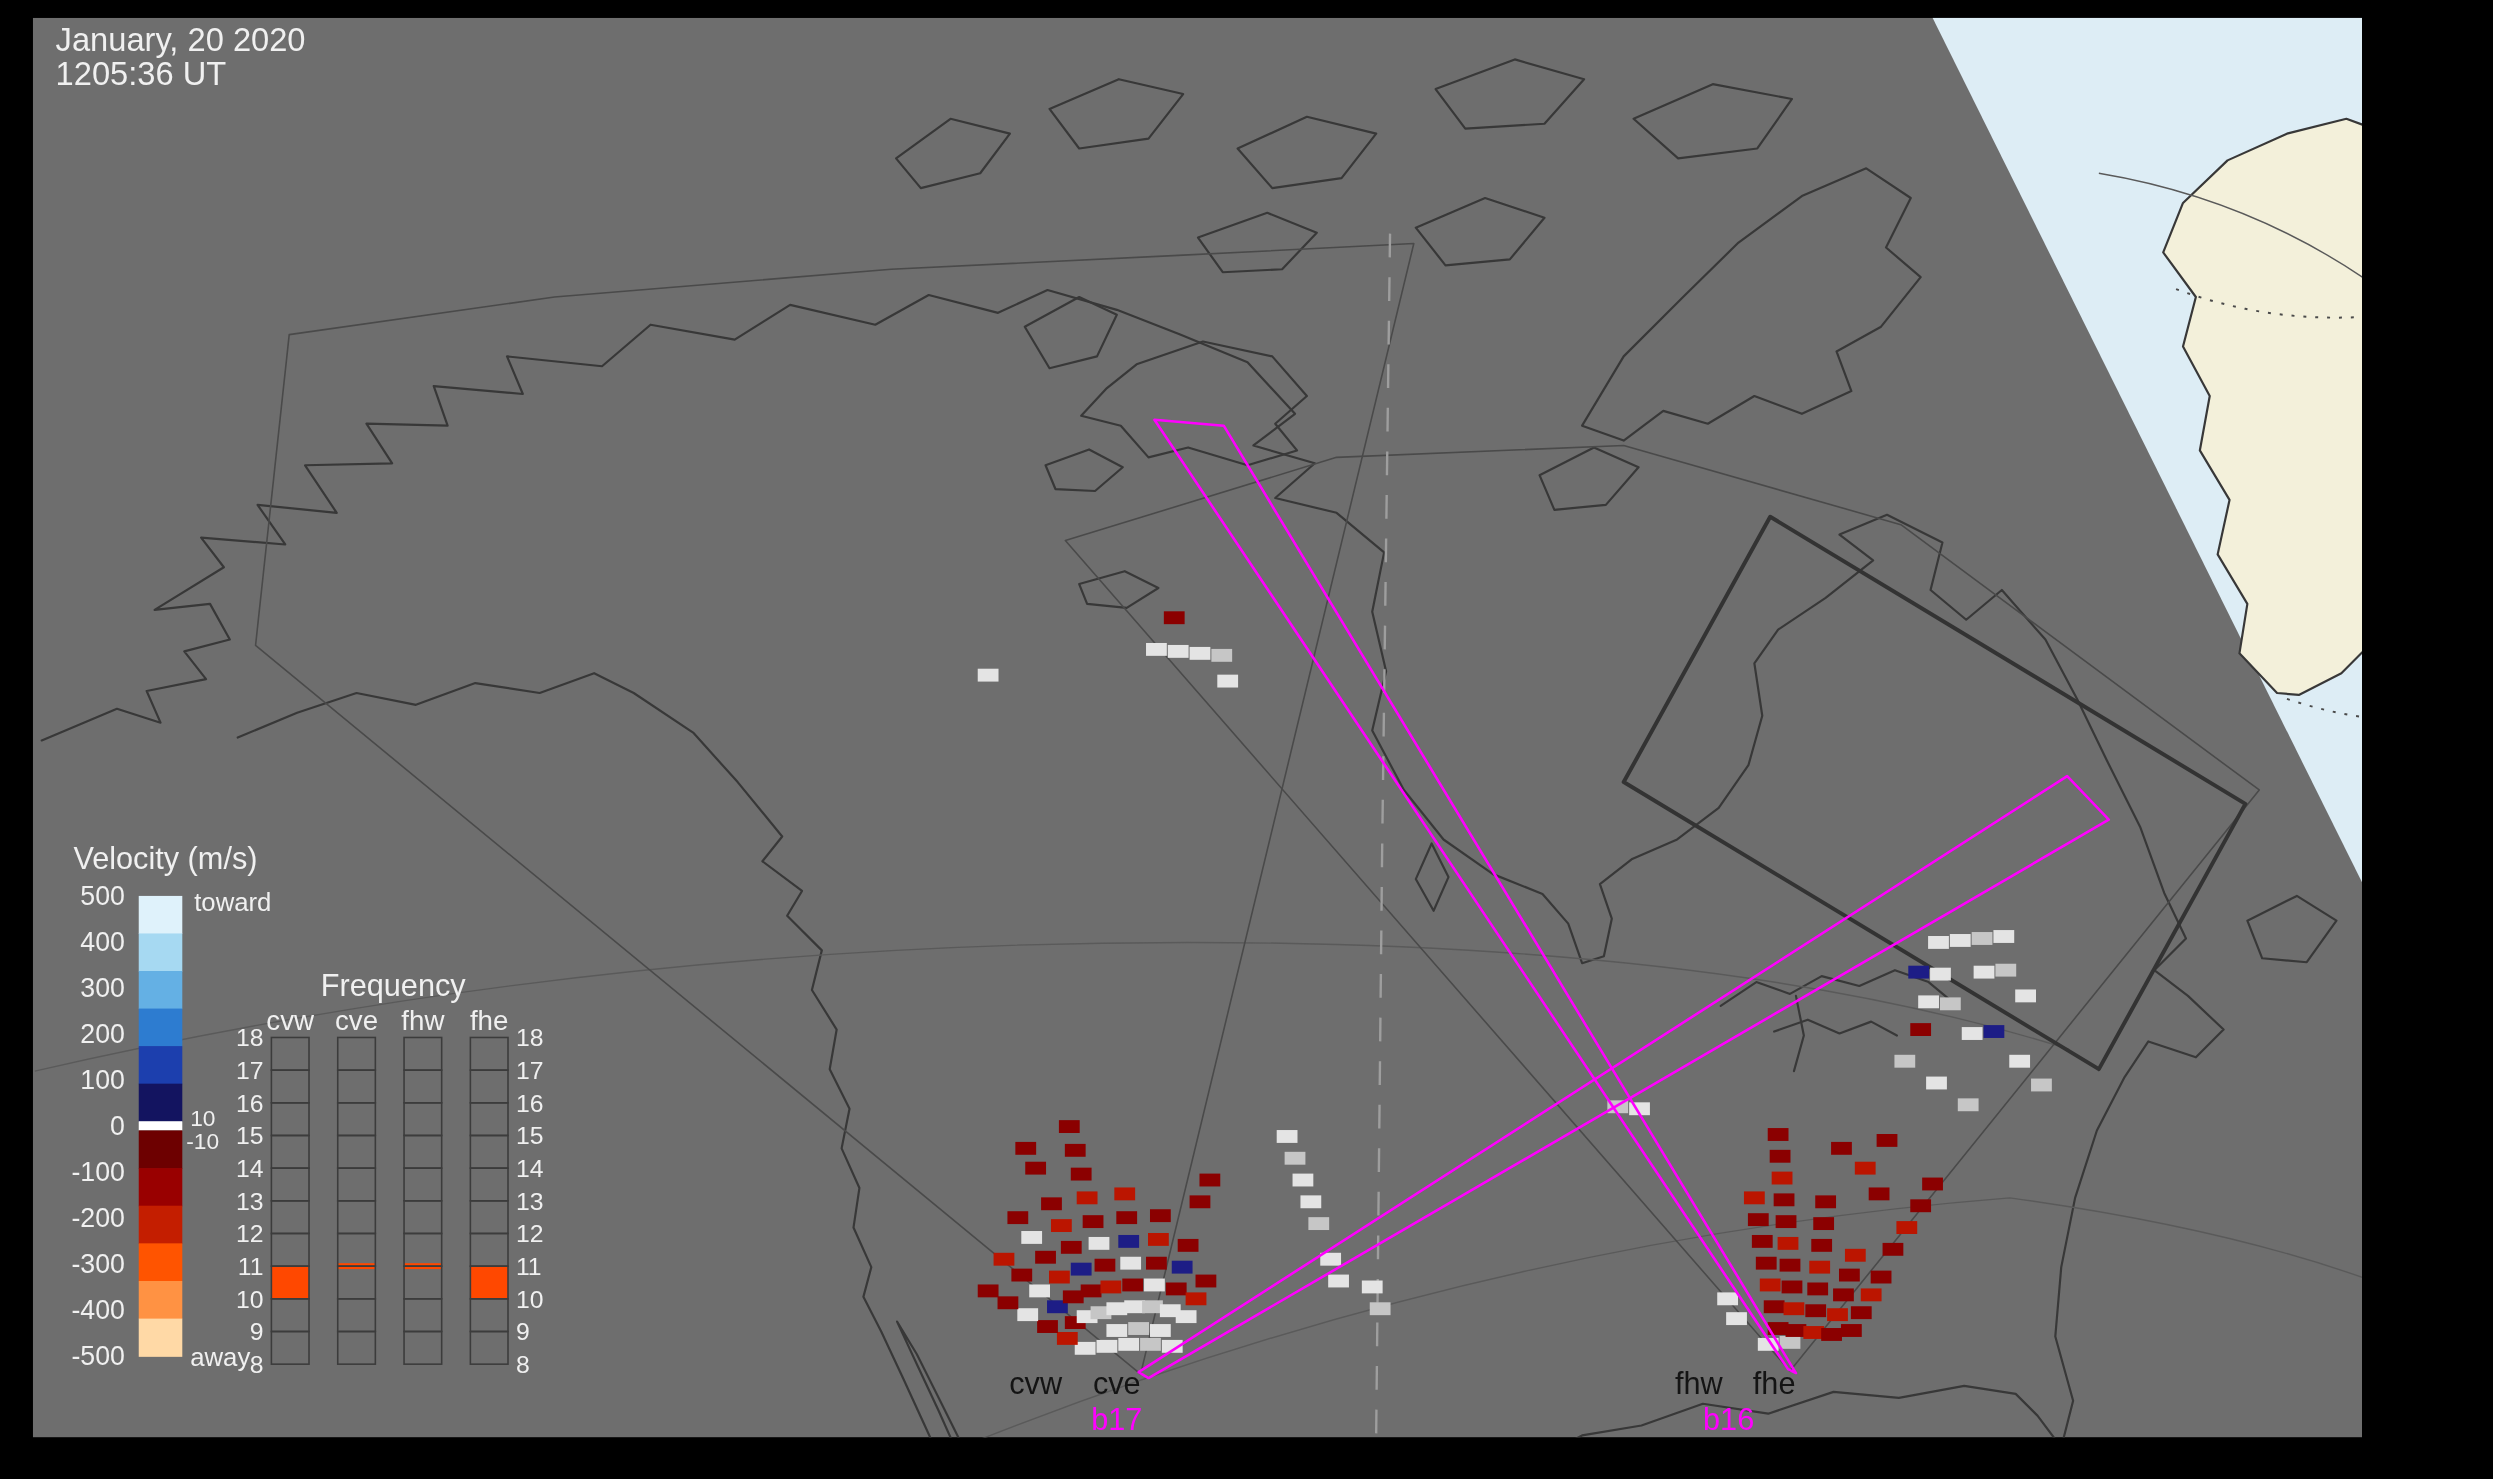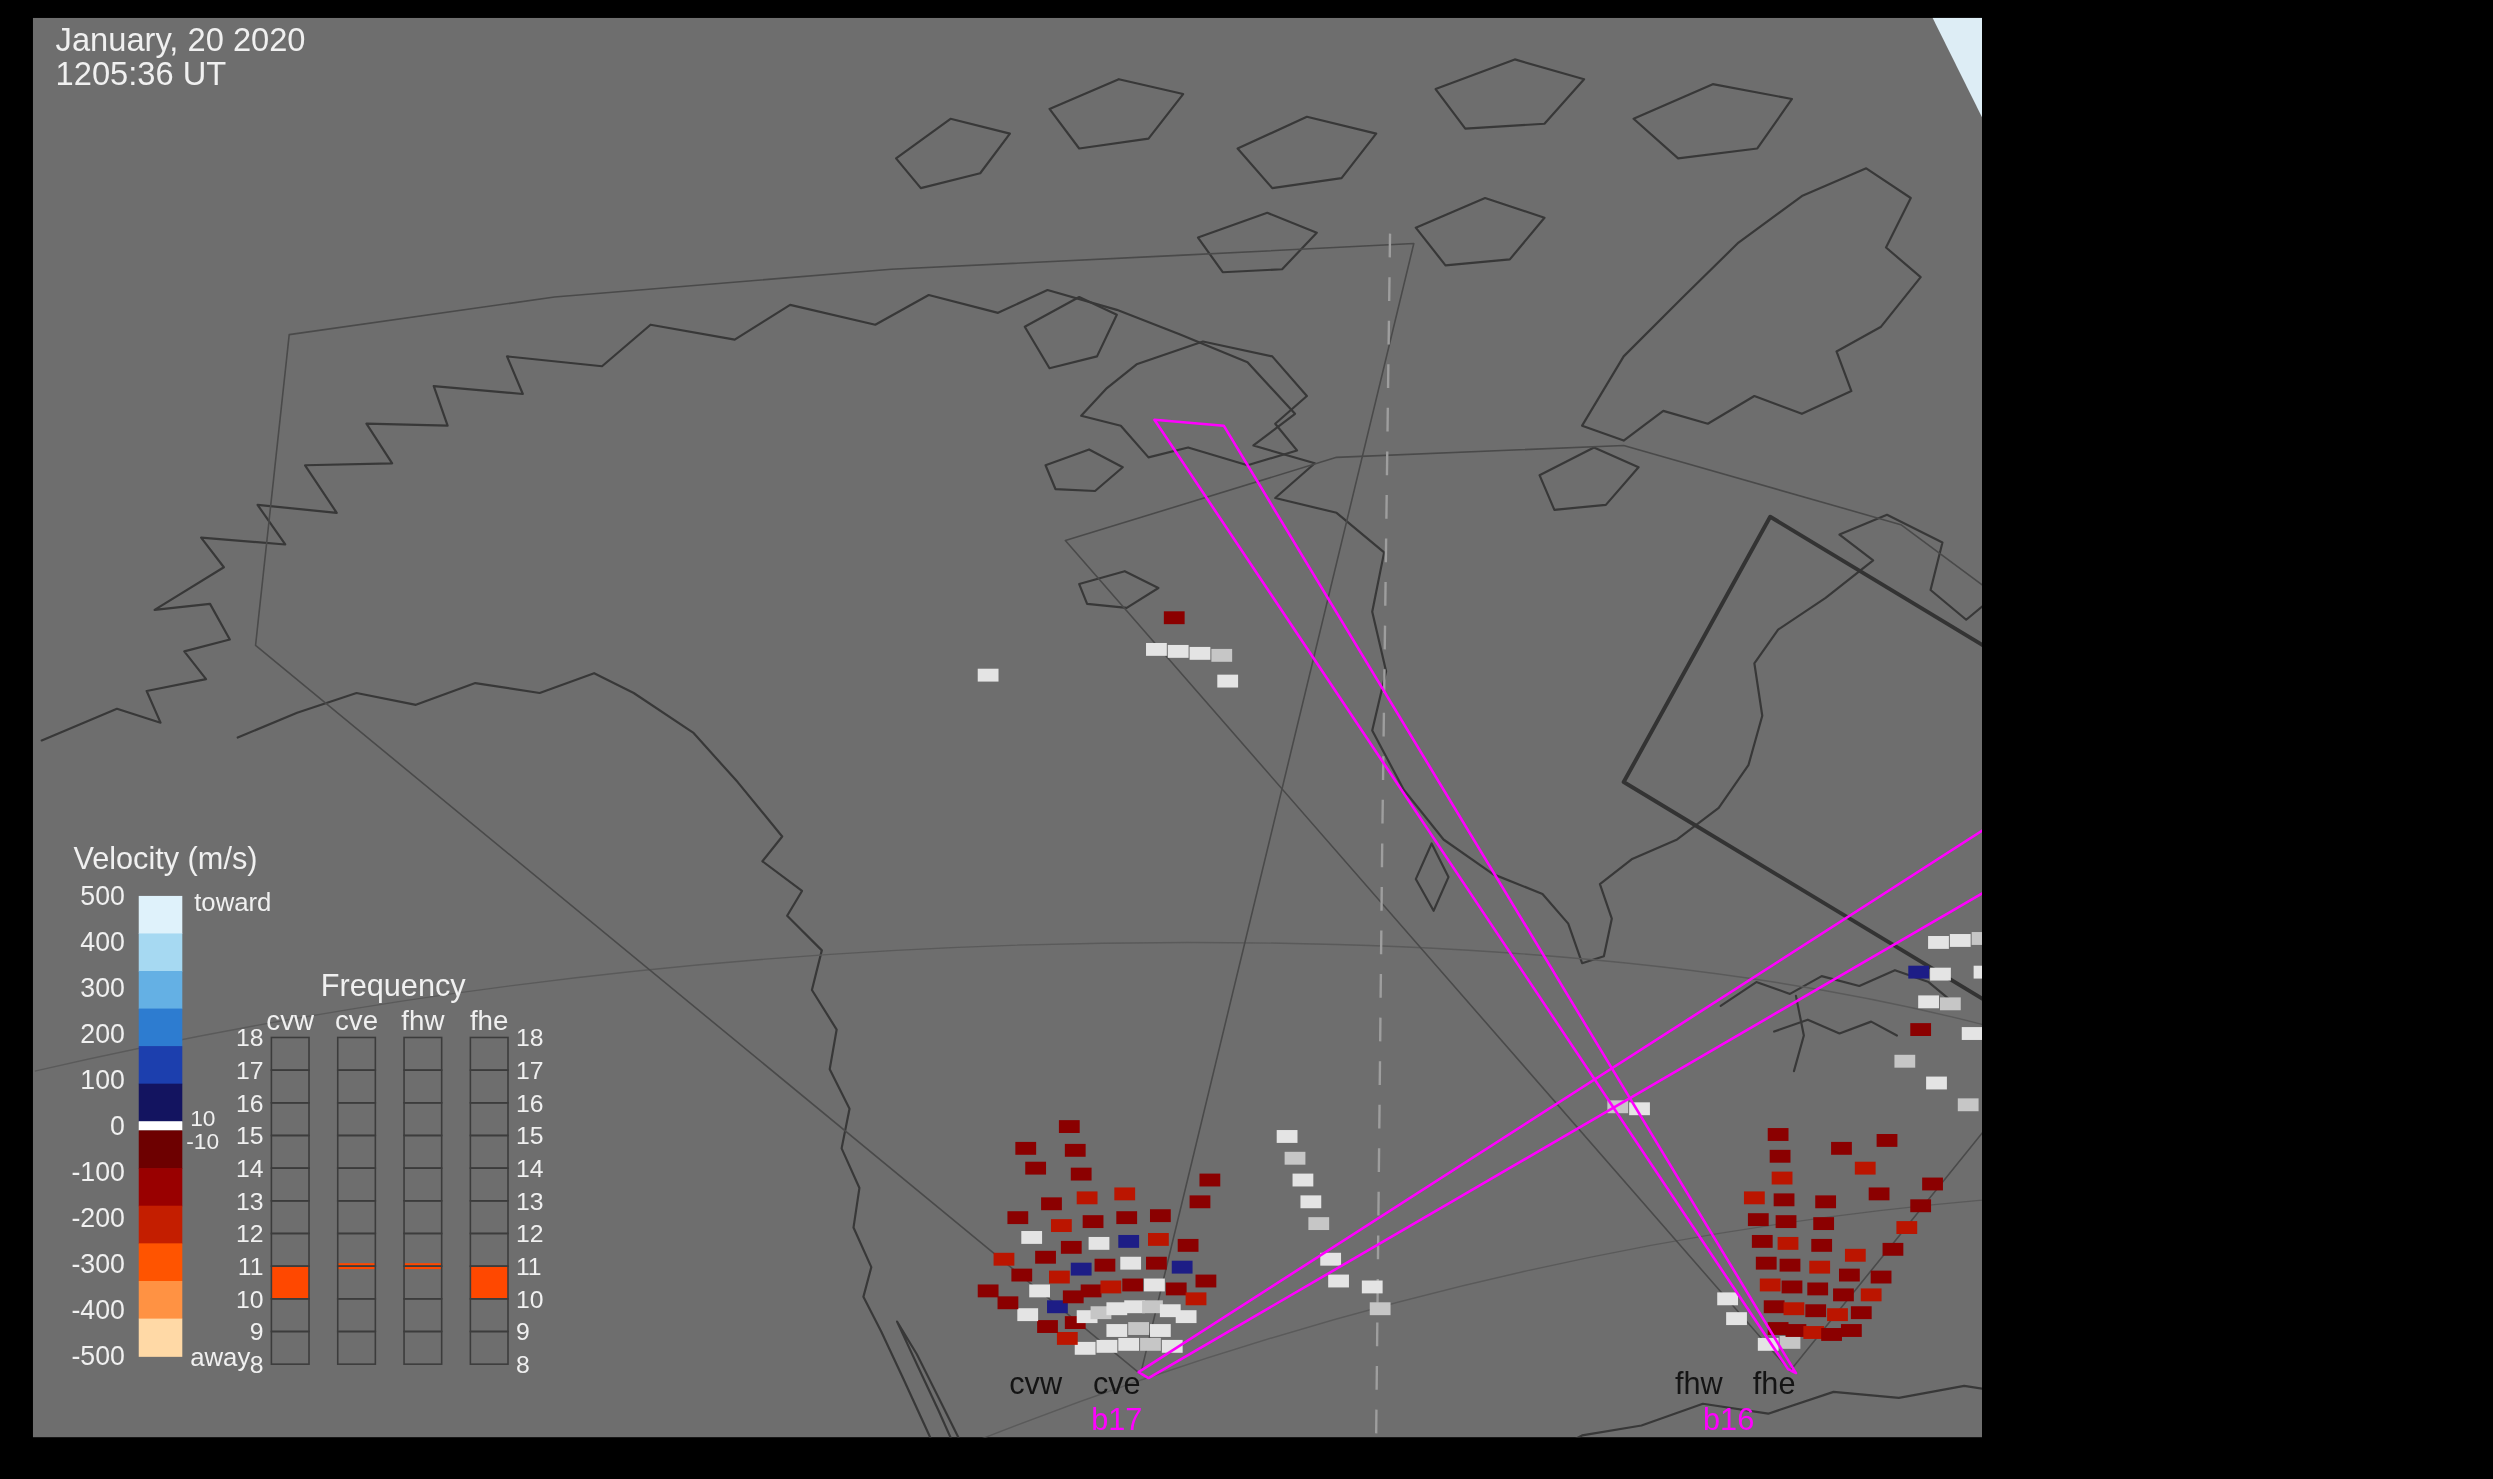--- a/index.html
+++ b/index.html
@@ -1,16 +1,16 @@
 <!DOCTYPE html>
 <html><head>
 <meta charset="utf-8">
 <style>
   html,body{margin:0;padding:0;background:#000;}
-  .stage{position:relative;width:1982px;height:1479px;background:#000;overflow:hidden;}
+  .stage{position:relative;width:2362px;height:1479px;background:#000;overflow:hidden;}
   svg{display:block;width:2494px;height:1479px;}
   text{font-family:"Liberation Sans","DejaVu Sans",sans-serif;}
   .t-white{fill:#f0f0f0;}
   .t-black{fill:#141414;}
   .t-mag{fill:#ff00ff;}
   .coast{fill:none;stroke:#383838;stroke-width:2.2;stroke-linejoin:round;stroke-linecap:round;}
   .coast-day{fill:#f3f0da;stroke:#383838;stroke-width:2.2;stroke-linejoin:round;}
   .grat{fill:none;stroke:#5a5a5a;stroke-width:1.4;}
   .fov{fill:none;stroke:#4a4a4a;stroke-width:1.6;stroke-linejoin:round;}
   .fov-thick{fill:none;stroke:#333333;stroke-width:4;stroke-linejoin:round;}

